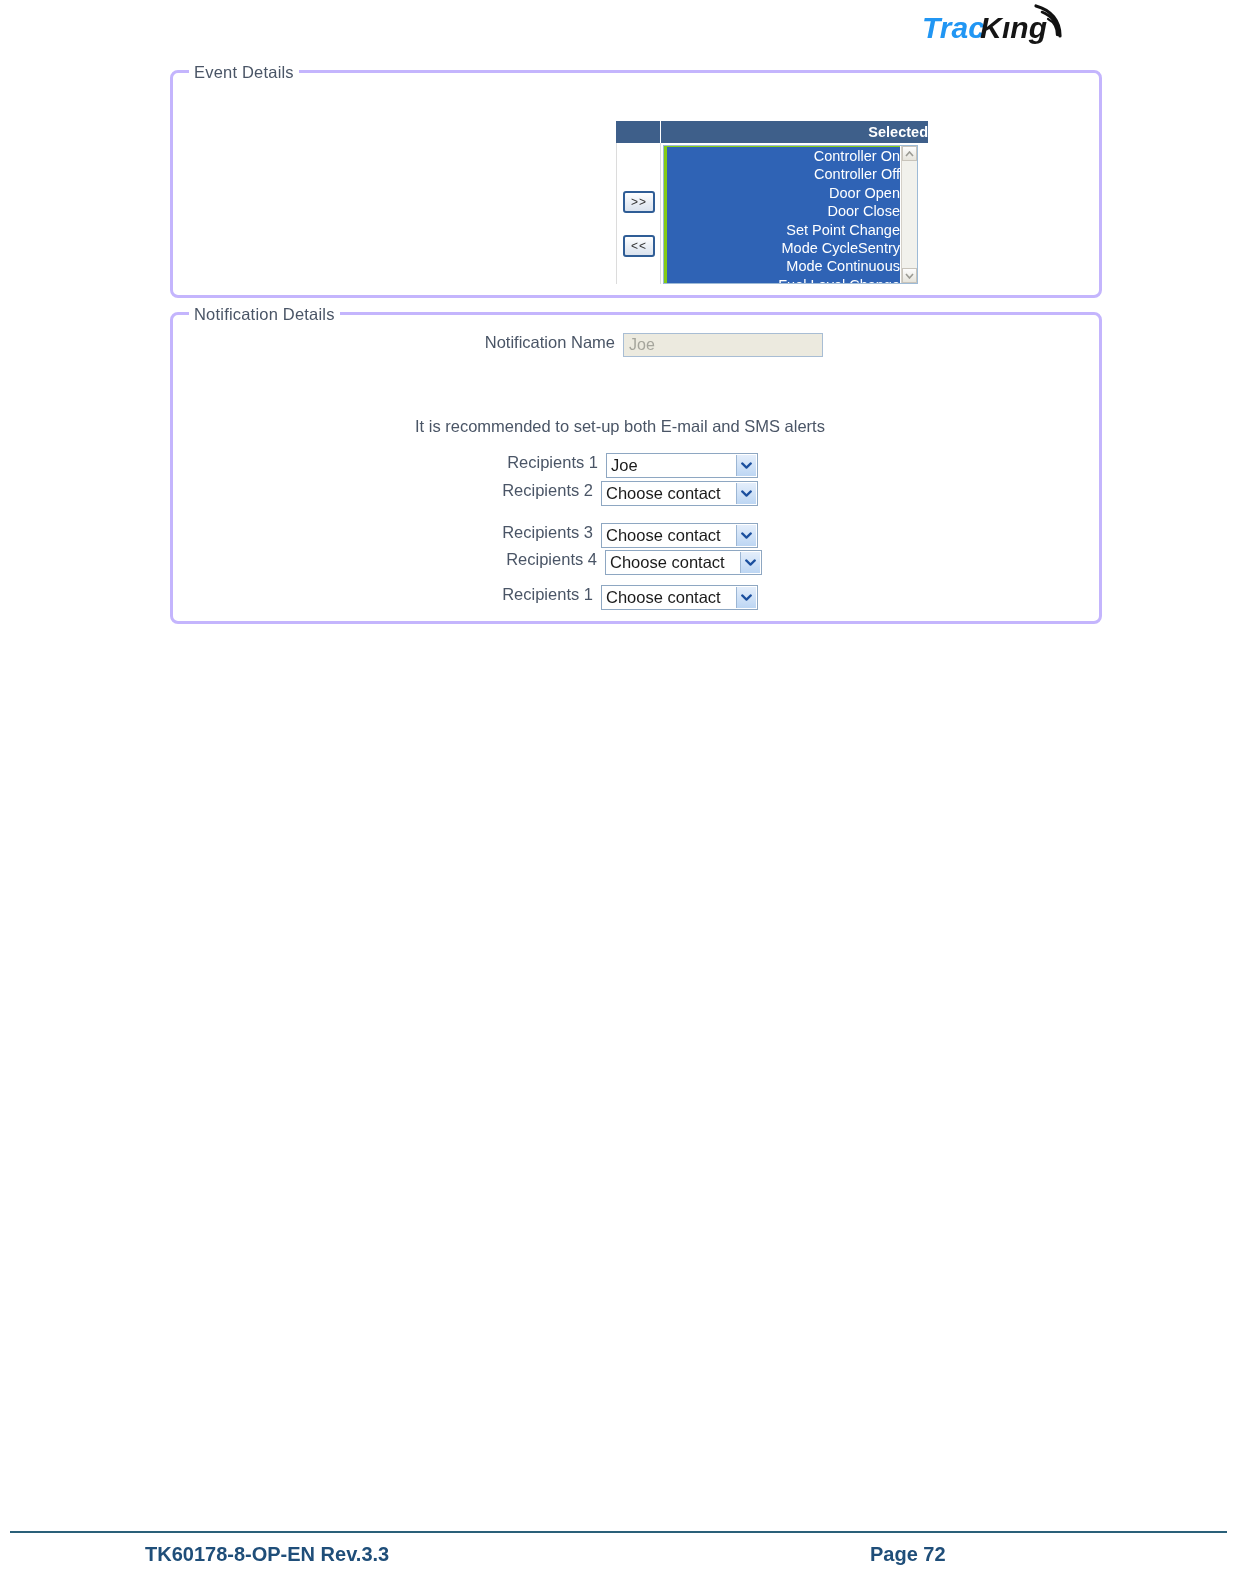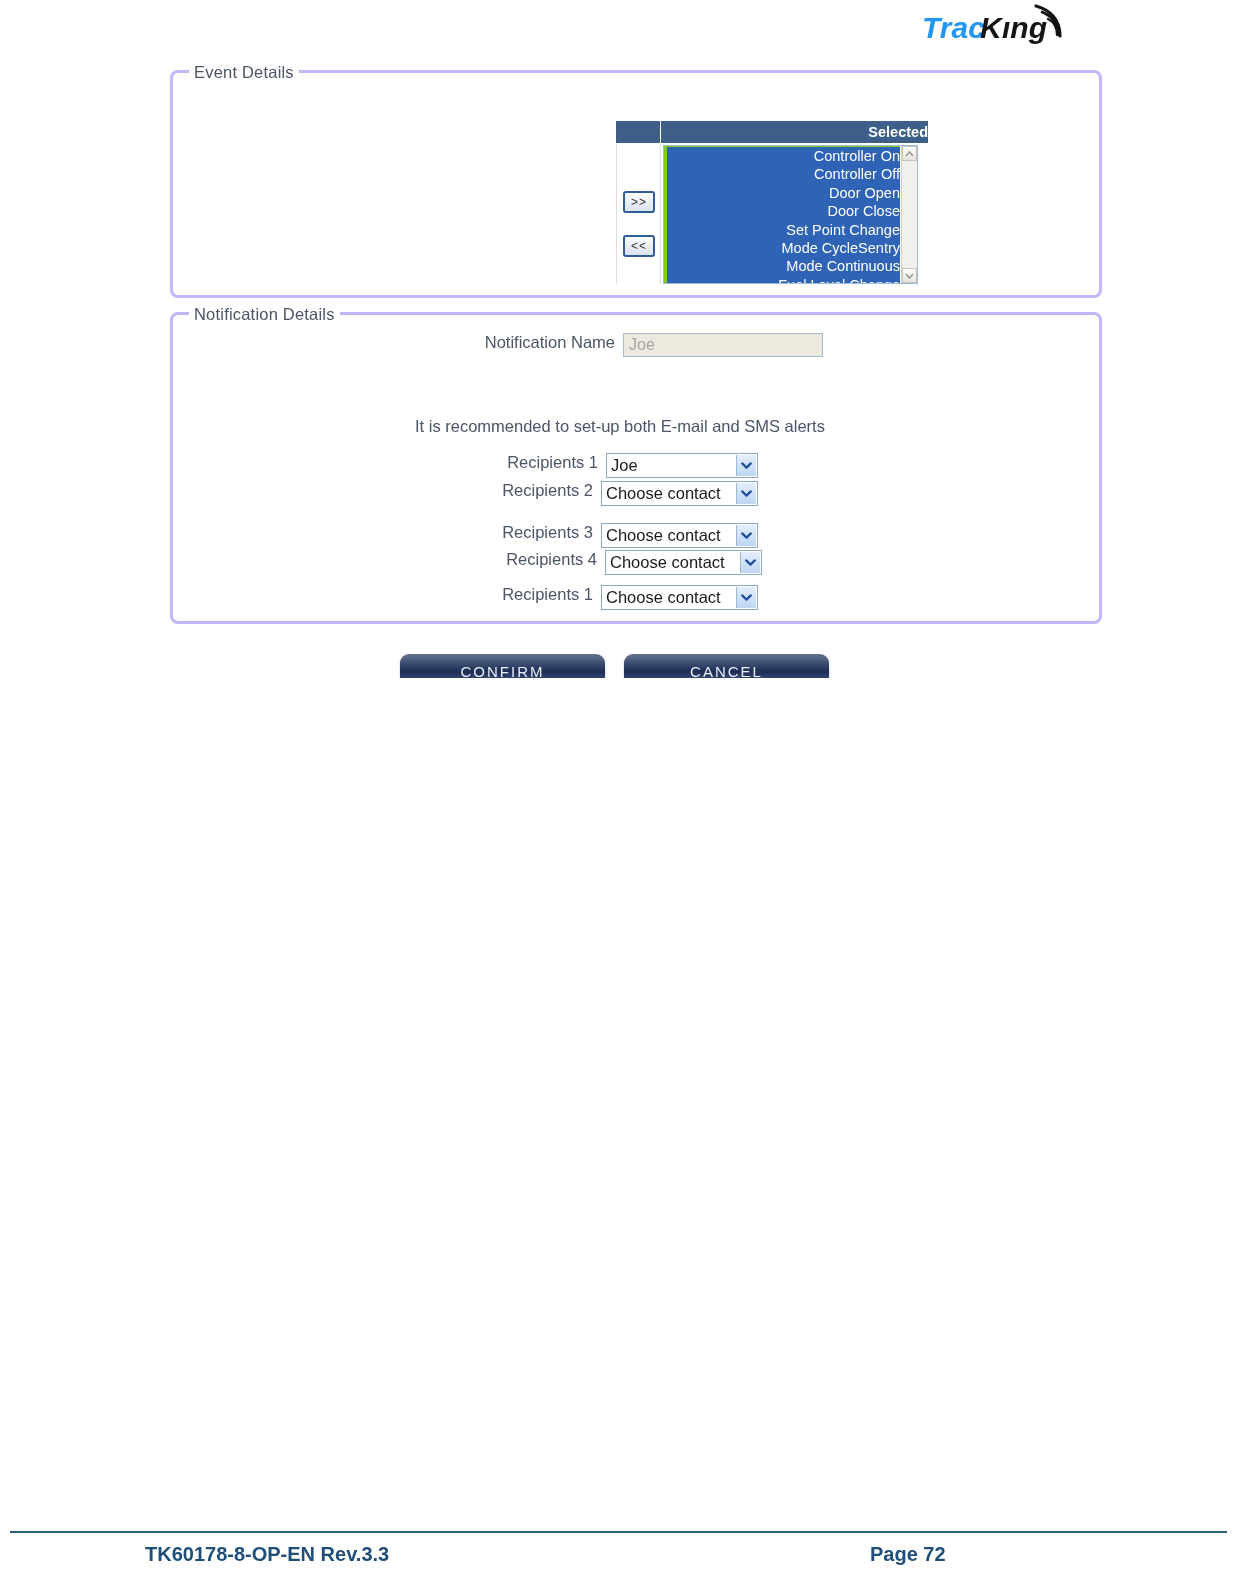--- a/index.html
+++ b/index.html
@@ -423,24 +423,20 @@
             <span class="sel-arrow">
               <svg width="11" height="7" viewBox="0 0 11 7">
                 <path d="M1.2 1.4 L5.5 5.6 L9.8 1.4" fill="none" stroke="#1b4f9e" stroke-width="2.2" stroke-linecap="round" stroke-linejoin="round"></path>
               </svg>
             </span>
           </div>
         </div>
       </div>
   </div>
 
-  <div id="actions">
-    <div class="action-btn" id="btn-confirm">CONFIRM</div>
-    <div class="action-btn" id="btn-cancel">CANCEL</div>
-  </div>
 
 </div>
 
 <div id="footer-rule"></div>
 <div id="footer">
   <div class="footer-text" id="footer-doc">TK60178-8-OP-EN Rev.3.3</div>
   <div class="footer-text" id="footer-page">Page  72</div>
 </div>
 
 </body></html>

